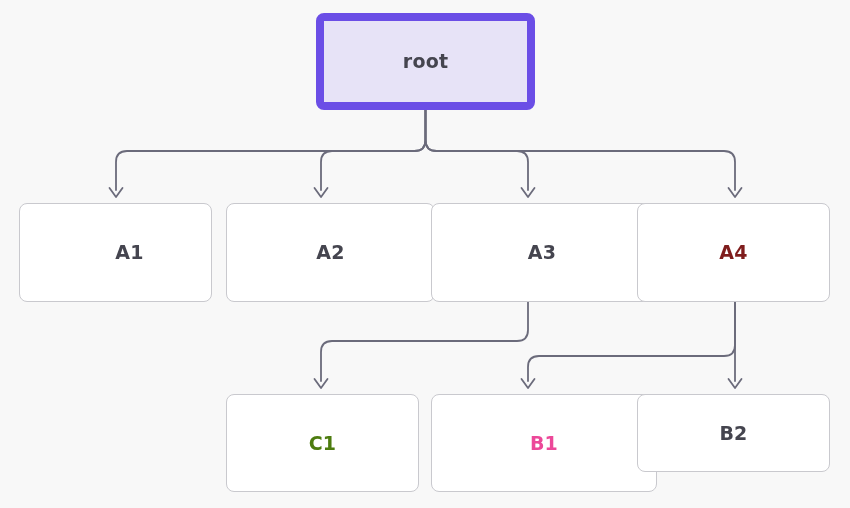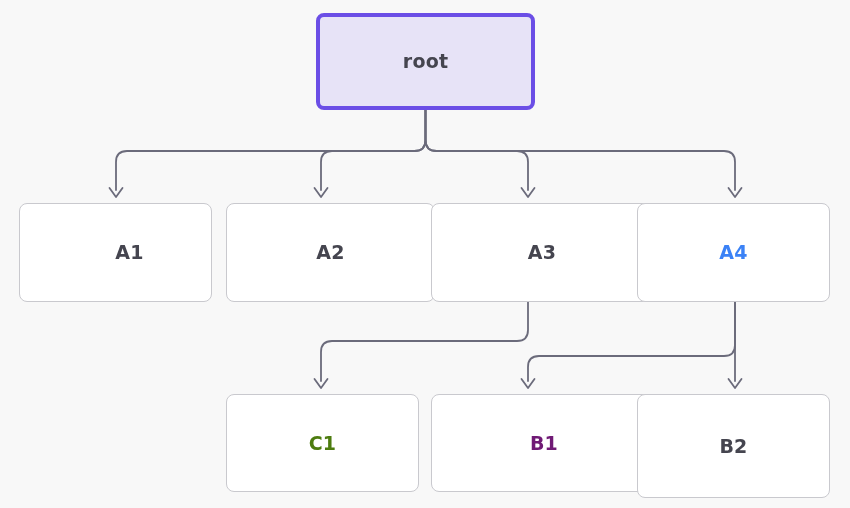--- a/index.html
+++ b/index.html
@@ -36,21 +36,21 @@
     background: #ffffff;
     border: 1px solid #c9c9ce;
     border-radius: 8px;
     color: #45454f;
     font-size: 19px;
     font-weight: bold;
     letter-spacing: 0.2px;
   }
   .node.root-node {
     background: #e7e3f7;
-    border: 4px solid #4c1d95;
+    border: 8px solid #4c1d95;
     border-radius: 8px;
     color: #45454f;
   }
   .node-label {
     display: block;
     line-height: 1;
     pointer-events: none;
   }
 </style>
 </head>
@@ -85,27 +85,27 @@
       </div>
       <div class="node" style="left: 19px; top: 203px; width: 193px; height: 99px; background: rgb(255, 255, 255); border-color: rgb(201, 201, 206); color: rgb(69, 69, 79); padding-left: 28px;">
         <span class="node-label">A1</span>
       </div>
       <div class="node" style="left: 226px; top: 203px; width: 209px; height: 99px; background: rgb(255, 255, 255); border-color: rgb(201, 201, 206); color: rgb(69, 69, 79);">
         <span class="node-label">A2</span>
       </div>
       <div class="node" style="left: 431px; top: 203px; width: 222px; height: 99px; background: rgb(255, 255, 255); border-color: rgb(201, 201, 206); color: rgb(69, 69, 79);">
         <span class="node-label">A3</span>
       </div>
-      <div class="node" style="left: 637px; top: 203px; width: 193px; height: 99px; background: rgb(255, 255, 255); border-color: rgb(201, 201, 206); color: #3b82f6;">
+      <div class="node" style="left: 637px; top: 203px; width: 193px; height: 99px; background: rgb(255, 255, 255); border-color: rgb(201, 201, 206); color: #7f1d1d;">
         <span class="node-label">A4</span>
       </div>
       <div class="node" style="left: 226px; top: 394px; width: 193px; height: 98px; background: rgb(255, 255, 255); border-color: rgb(201, 201, 206); color: #4d7c0f;">
         <span class="node-label">C1</span>
       </div>
-      <div class="node" style="left: 431px; top: 394px; width: 226px; height: 98px; background: rgb(255, 255, 255); border-color: rgb(201, 201, 206); color: #701a75;">
+      <div class="node" style="left: 431px; top: 394px; width: 226px; height: 98px; background: rgb(255, 255, 255); border-color: rgb(201, 201, 206); color: #ec4899;">
         <span class="node-label">B1</span>
       </div>
-      <div class="node" style="left: 637px; top: 394px; width: 193px; height: 104px; background: rgb(255, 255, 255); border-color: rgb(201, 201, 206); color: rgb(69, 69, 79);">
+      <div class="node" style="left: 637px; top: 394px; width: 193px; height: 78px; background: rgb(255, 255, 255); border-color: rgb(201, 201, 206); color: rgb(69, 69, 79);">
         <span class="node-label">B2</span>
       </div>
     </div>
 
 </div>
 
 </body></html>

